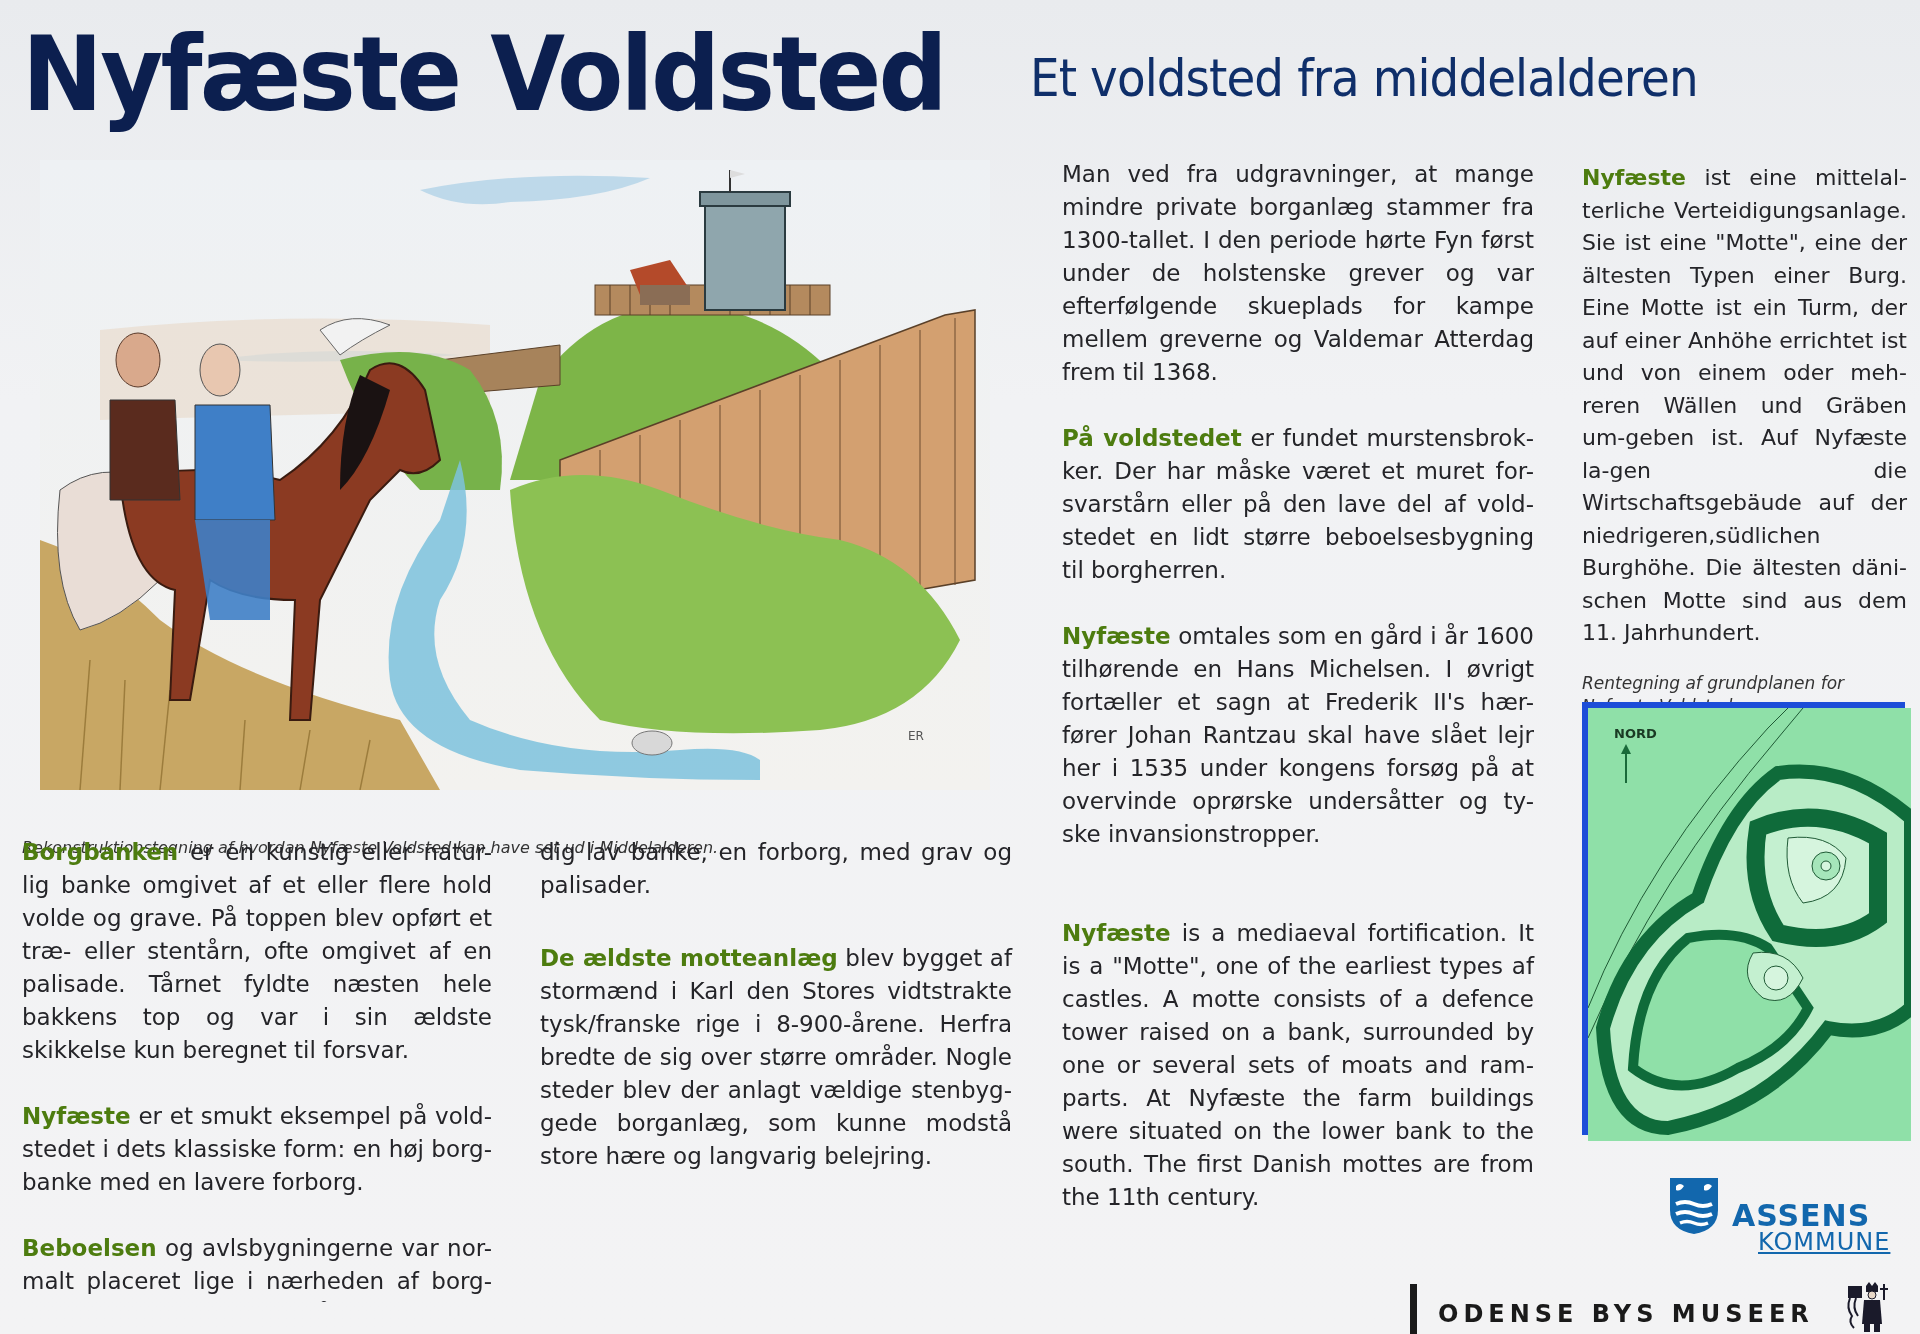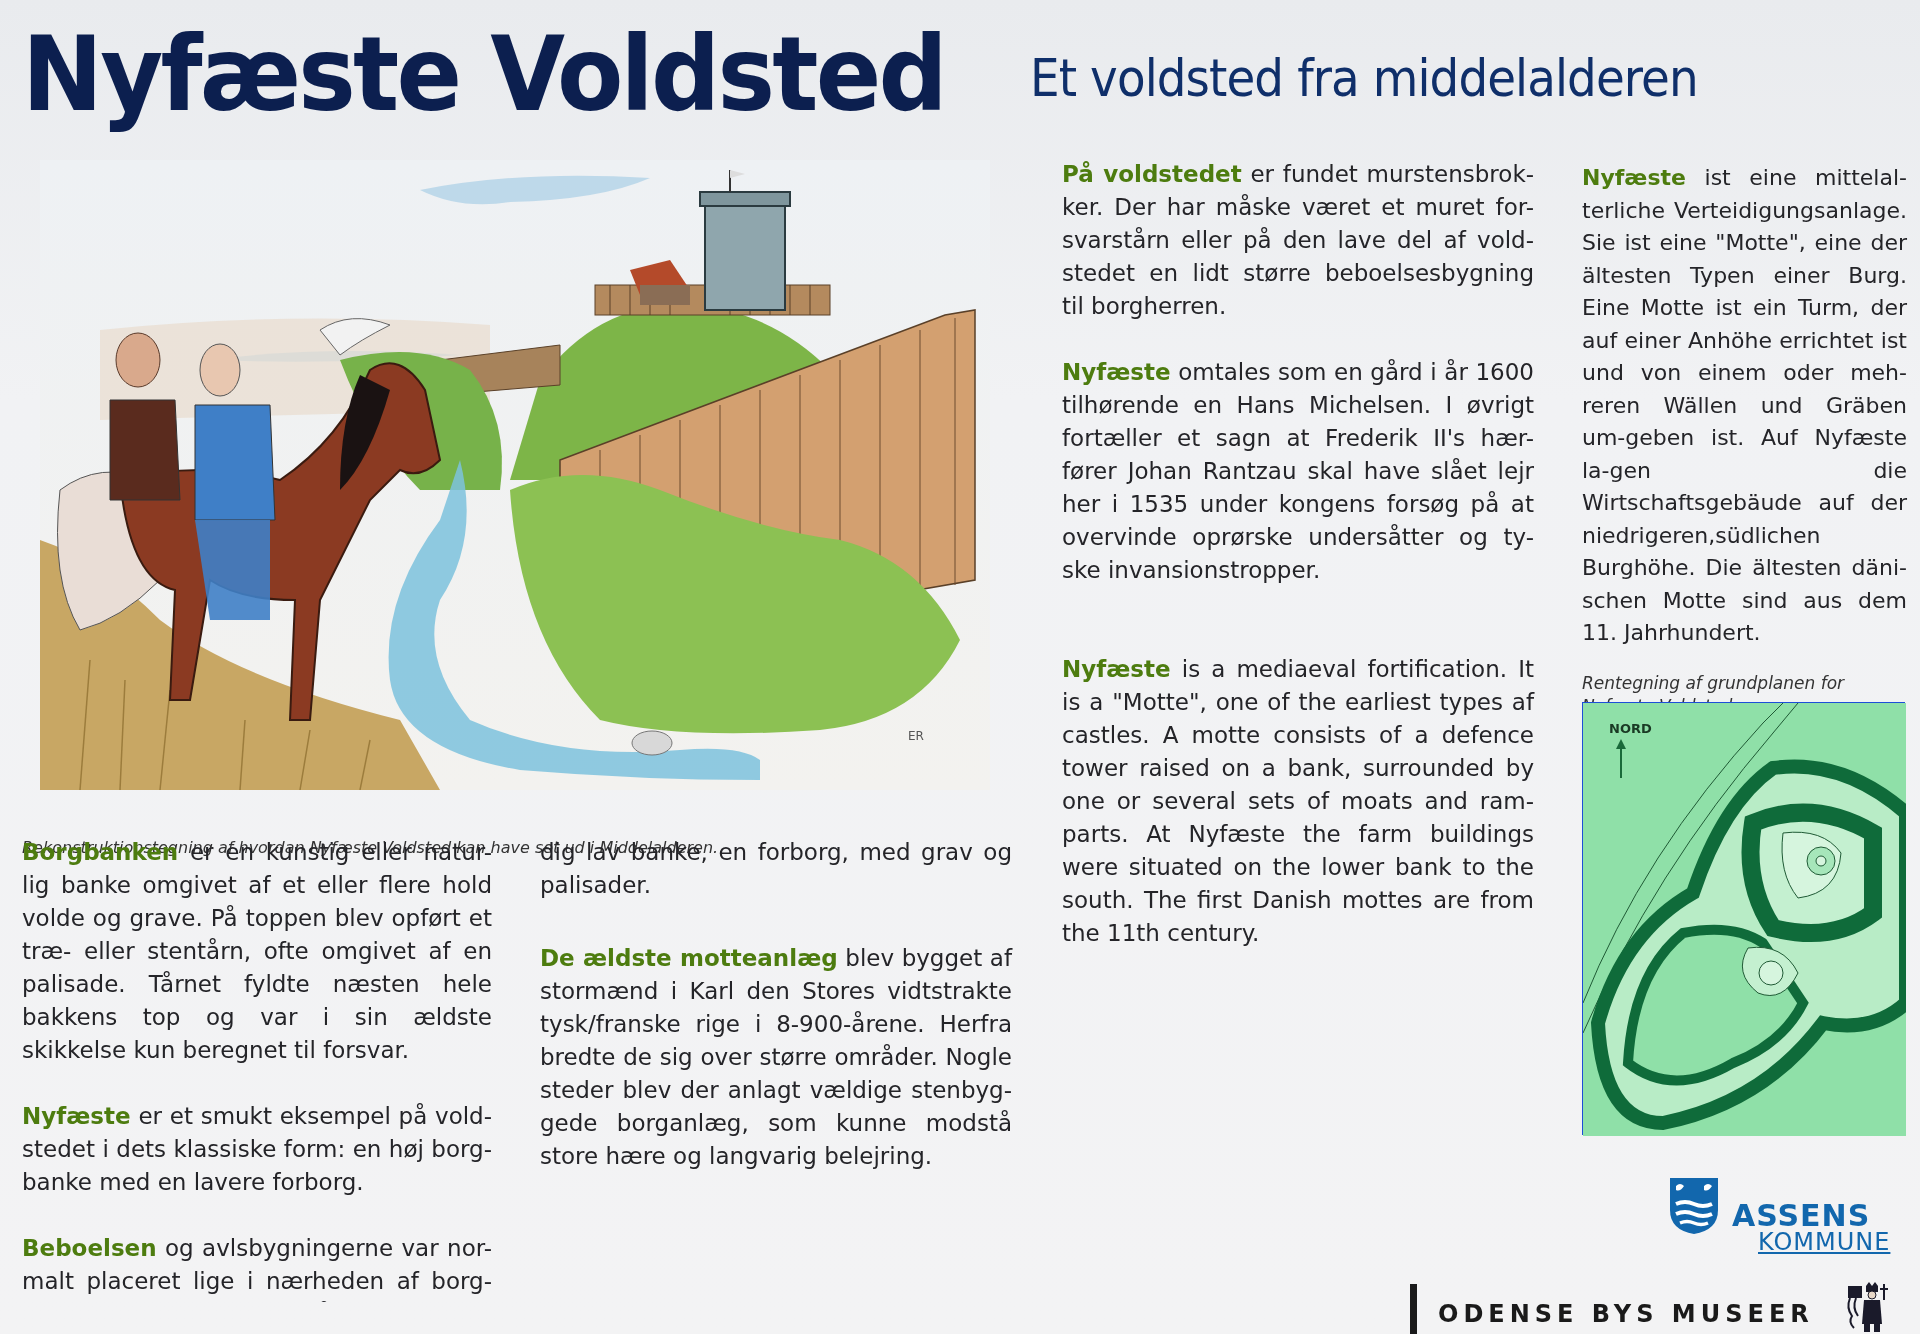--- a/index.html
+++ b/index.html
@@ -43,21 +43,21 @@
   .col1 { left: 22px; top: 836px; width: 470px; }
   .col2 { left: 540px; top: 836px; width: 472px; }
   .col3 { left: 1062px; top: 158px; width: 472px; }
   .col4 { left: 1582px; top: 162px; width: 325px; font-size: 22px; line-height: 32.5px; }
   .col4 p { margin-bottom: 22px; }
   .map-caption {
     font-style: italic; font-size: 17px; line-height: 23px; color: #333; text-align: left;
   }
   .map {
     position: absolute; left: 1582px; top: 702px; width: 323px; height: 433px;
-    background: #8fe0a8; border: 1px solid #1d4ed8;
+    background: #8fe0a8; border: 6px solid #1d4ed8;
   }
   .map-nord {
     position: absolute; left: 26px; top: 18px; font-size: 13px; font-weight: bold; color: #1a3a24;
   }
   .logo-assens {
     position: absolute; left: 1668px; top: 1176px; width: 240px; height: 88px;
   }
   .assens-shield {
     position: absolute; left: 0; top: 0; width: 52px; height: 60px;
   }
@@ -183,20 +183,21 @@
   <p><b>Nyfæste</b><span> er et smukt eksempel på vold-stedet i dets klassiske form: en høj borg-banke med en lavere forborg.</span></p>
   <p style="height:70px;overflow:hidden"><b>Beboelsen</b><span> og avlsbygningerne var nor-malt placeret lige i nærheden af borg-banken. Ofte, som her, på en selvstæn-dig lav banke, en forborg, med grav og palisader.</span></p>
 </div>
 
 <div class="col col2">
   <p style="margin-bottom:40px">dig lav banke, en forborg, med grav og palisader.</p>
   <p><b>De ældste motteanlæg</b><span> blev bygget af stormænd i Karl den Stores vidtstrakte tysk/franske rige i 8-900-årene. Herfra bredte de sig over større områder. Nogle steder blev der anlagt vældige stenbyg-gede borganlæg, som kunne modstå store hære og langvarig belejring.</span></p>
 </div>
 
 <div class="col col3">
+  <p><span>Man ved fra udgravninger, at mange mindre private borganlæg stammer fra 1300-tallet. I den periode hørte Fyn først under de holstenske grever og var efterfølgende skueplads for kampe mellem greverne og Valdemar Atterdag frem til 1368.</span></p>
   <p><b>På voldstedet</b><span> er fundet murstensbrok-ker. Der har måske været et muret for-svarstårn eller på den lave del af vold-stedet en lidt større beboelsesbygning til borgherren.</span></p>
   <p style="margin-bottom:66px"><b>Nyfæste</b><span> omtales som en gård i år 1600 tilhørende en Hans Michelsen. I øvrigt fortæller et sagn at Frederik II's hær-fører Johan Rantzau skal have slået lejr her i 1535 under kongens forsøg på at overvinde oprørske undersåtter og ty-ske invansionstropper.</span></p>
   <p><b>Nyfæste</b><span> is a mediaeval fortification. It is a "Motte", one of the earliest types af castles. A motte consists of a defence tower raised on a bank, surrounded by one or several sets of moats and ram-parts. At Nyfæste the farm buildings were situated on the lower bank to the south. The first Danish mottes are from the 11th century.</span></p>
 </div>
 
 <div class="col col4">
   <p><b>Nyfæste</b><span> ist eine mittelal-terliche Verteidigungsanlage. Sie ist eine "Motte", eine der ältesten Typen einer Burg. Eine Motte ist ein Turm, der auf einer Anhöhe errichtet ist und von einem oder meh-reren Wällen und Gräben um-geben ist. Auf Nyfæste la-gen die Wirtschaftsgebäude auf der niedrigeren,südlichen Burghöhe. Die ältesten däni-schen Motte sind aus dem 11. Jahrhundert.</span></p>
   <p class="map-caption">Rentegning af grundplanen for Nyfæste Voldsted.</p>
 </div>
 

